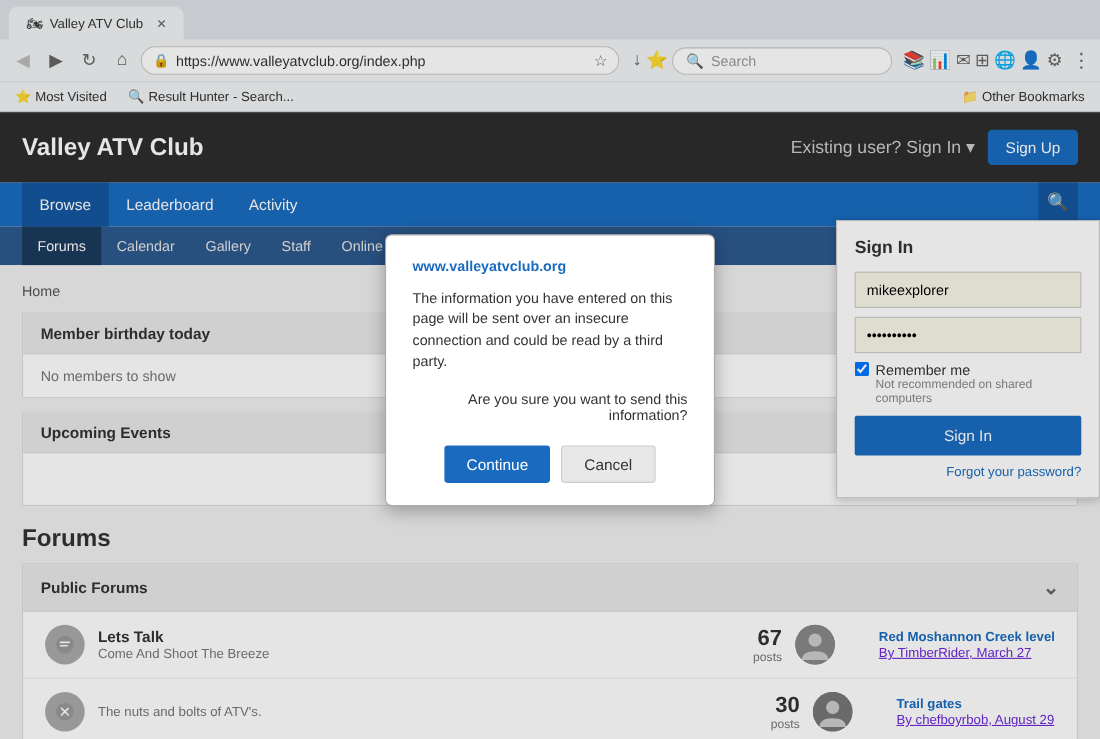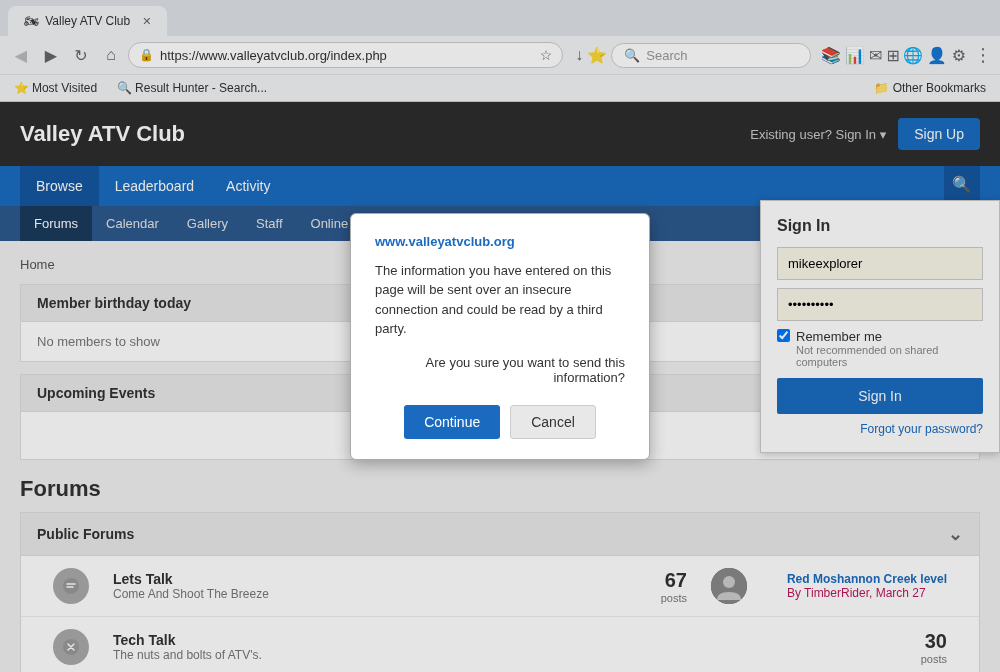--- a/index.html
+++ b/index.html
@@ -102,21 +102,21 @@
       font-size: 22px;
       font-weight: bold;
     }
     .header-right {
       display: flex;
       align-items: center;
       gap: 12px;
     }
     .signin-link {
       color: #ccc;
-      font-size: 13px;
+      font-size: 16px;
       cursor: pointer;
     }
     .signup-btn {
       background: #1a6bbf;
       color: white;
       border: none;
       padding: 8px 16px;
       border-radius: 4px;
       font-size: 14px;
       cursor: pointer;
@@ -212,23 +212,23 @@
       font-weight: bold;
       color: #333;
       border-bottom: 1px solid #ddd;
       display: flex;
       justify-content: space-between;
       align-items: center;
     }
     .forum-row {
       display: flex;
       align-items: center;
-      padding: 12px 32px;
+      padding: 12px 20px;
       border-bottom: 1px solid #eee;
-      gap: 24px;
+      gap: 12px;
     }
     .forum-row:last-child { border-bottom: none; }
     .forum-icon {
       width: 36px; height: 36px;
       background: #aaa;
       border-radius: 50%;
       display: flex; align-items: center; justify-content: center;
       color: white; font-size: 16px;
       flex-shrink: 0;
     }
@@ -248,21 +248,21 @@
       min-width: 220px;
     }
     .last-post-avatar {
       width: 36px; height: 36px;
       background: #888;
       border-radius: 50%;
       flex-shrink: 0;
     }
     .last-post-info { font-size: 12px; margin-left: 32px; }
     .last-post-title { color: #1a6bbf; font-weight: bold; }
-    .last-post-meta { color: #be185d; }
+    .last-post-meta { color: #6d28d9; text-decoration: underline; }
 
     
     .signin-panel {
       position: absolute;
       top: 98px;
       right: 0;
       background: white;
       border: 1px solid #ccc;
       padding: 16px;
       width: 240px;
@@ -516,26 +516,38 @@
       </div>
 
       <div class="forum-row">
         <div class="forum-icon">
           <svg width="20" height="20" viewBox="0 0 20 20">
               <circle cx="10" cy="10" r="8" fill="#999"></circle>
               <path d="M7 7l6 6M13 7l-6 6" stroke="white" stroke-width="1.5" stroke-linecap="round"></path>
             </svg>
         </div>
         <div class="forum-info">
-          <div class="forum-name">Tech Talk</div>
           <div class="forum-desc">The nuts and bolts of ATV's.</div>
         </div>
         <div class="forum-stats">
           <div class="forum-stat-num">30</div>
           <div class="forum-stat-label">posts</div>
+        </div>
+        <div class="forum-last-post">
+          <div class="last-post-avatar" style="background:#777;">
+            <svg width="36" height="36" viewBox="0 0 36 36">
+                <circle cx="18" cy="18" r="18" fill="#777"></circle>
+                <circle cx="18" cy="14" r="6" fill="#ccc"></circle>
+                <path d="M6 32 Q6 24 18 24 Q30 24 30 32" fill="#ccc"></path>
+              </svg>
+          </div>
+          <div class="last-post-info">
+            <div class="last-post-title">Trail gates</div>
+            <div class="last-post-meta">By chefboyrbob, August 29</div>
+          </div>
         </div>
       </div>
 
     </div>
   </div>
 
   <div class="signin-panel">
     <h3>Sign In</h3>
     <input class="form-input" type="text" value="mikeexplorer" style="">
     <input class="form-input" type="password" value="••••••••••" style="">

